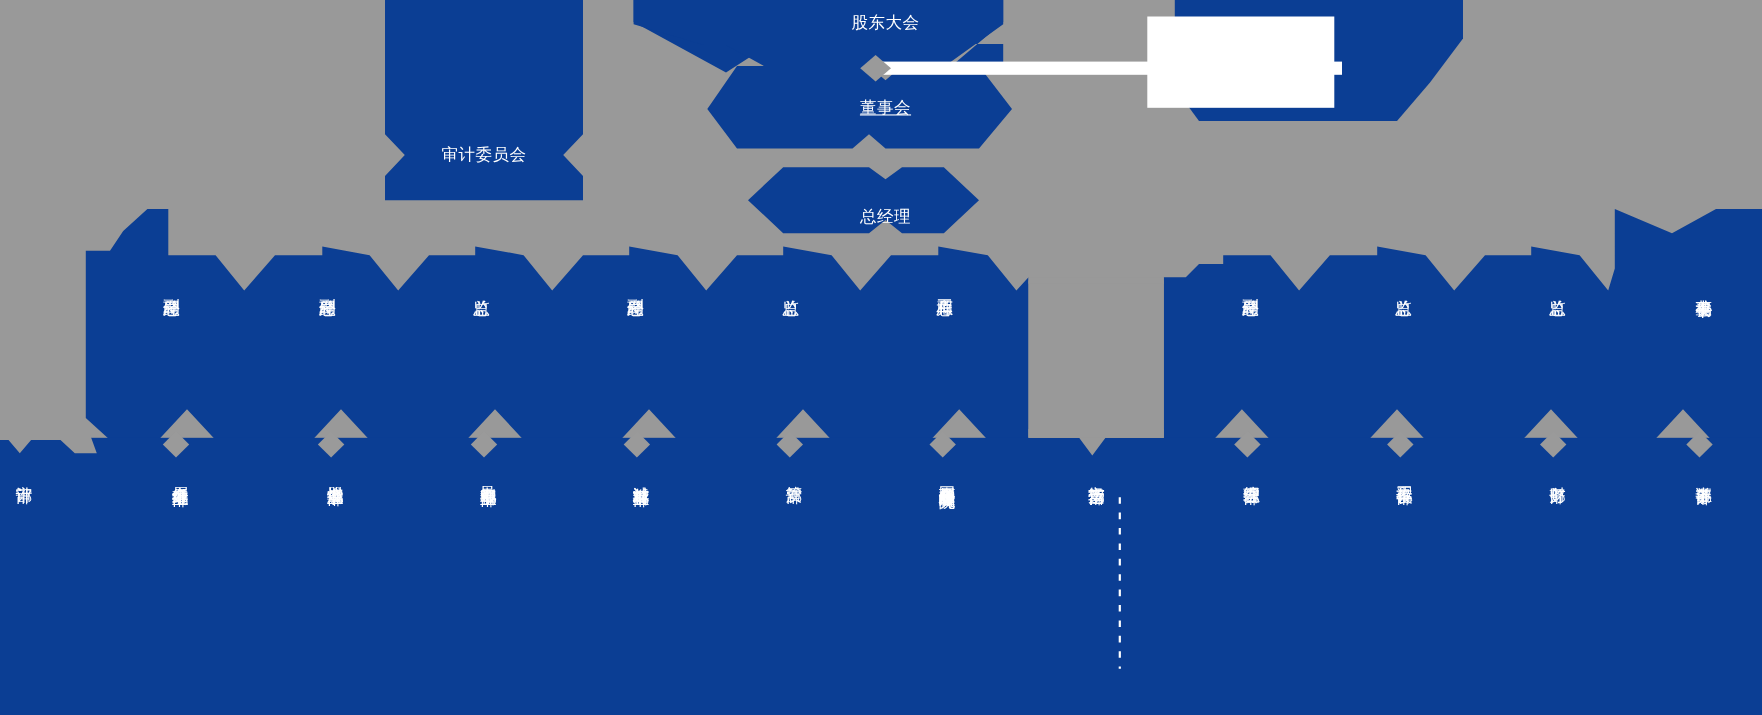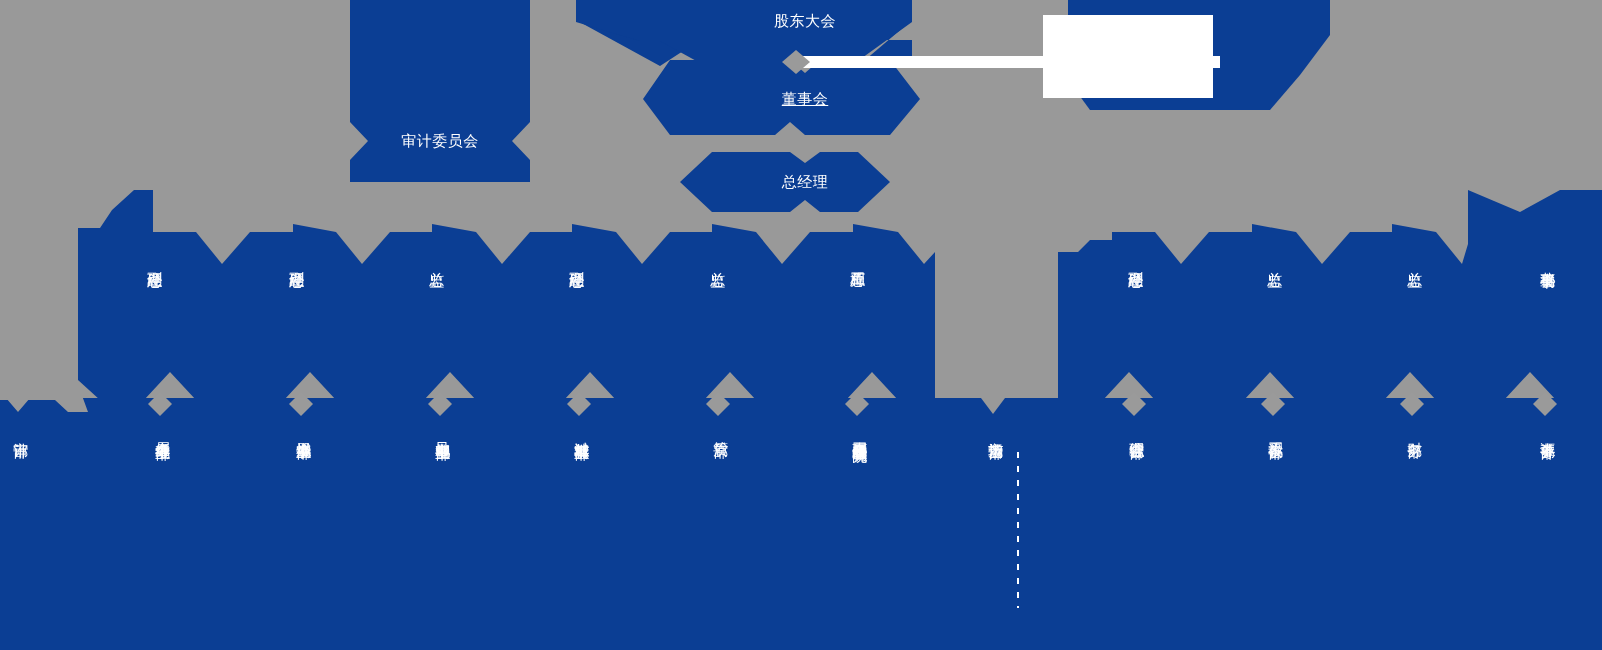--- a/index.html
+++ b/index.html
@@ -87,21 +87,21 @@
       <path d="M 1273,392 L 1285,404 L 1273,416 L 1261,404 Z"></path>
       <path d="M 1412,392 L 1424,404 L 1412,416 L 1400,404 Z"></path>
       <path d="M 1545,392 L 1557,404 L 1545,416 L 1533,404 Z"></path>
     </g>
   </svg>
 
   <div class="lbl h-lbl" style="left:705px;top:11px;width:200px;">股东大会</div>
 
   <div class="lbl h-lbl" style="left:705px;top:89px;width:200px;text-decoration:underline;">董事会</div>
 
-  <div class="lbl h-lbl" style="left:705px;top:172px;width:200px;">总经理</div>
+  <div class="lbl h-lbl" style="left:705px;top:188px;width:200px;">总经理</div>
 
   <div class="lbl h-lbl" style="left:340px;top:131px;width:200px;">审计委员会</div>
 
   <div class="lbl v-lbl" style="left:145px;top:260px;">副总经理</div>
   <div class="lbl v-lbl" style="left:287px;top:260px;">副总经理</div>
   <div class="lbl v-lbl" style="left:427px;top:260px;">总监</div>
   <div class="lbl v-lbl" style="left:567px;top:260px;">副总经理</div>
   <div class="lbl v-lbl" style="left:708px;top:260px;">总监</div>
   <div class="lbl v-lbl" style="left:848px;top:260px;">总工程师</div>
   <div class="lbl v-lbl" style="left:1126px;top:260px;">副总经理</div>

